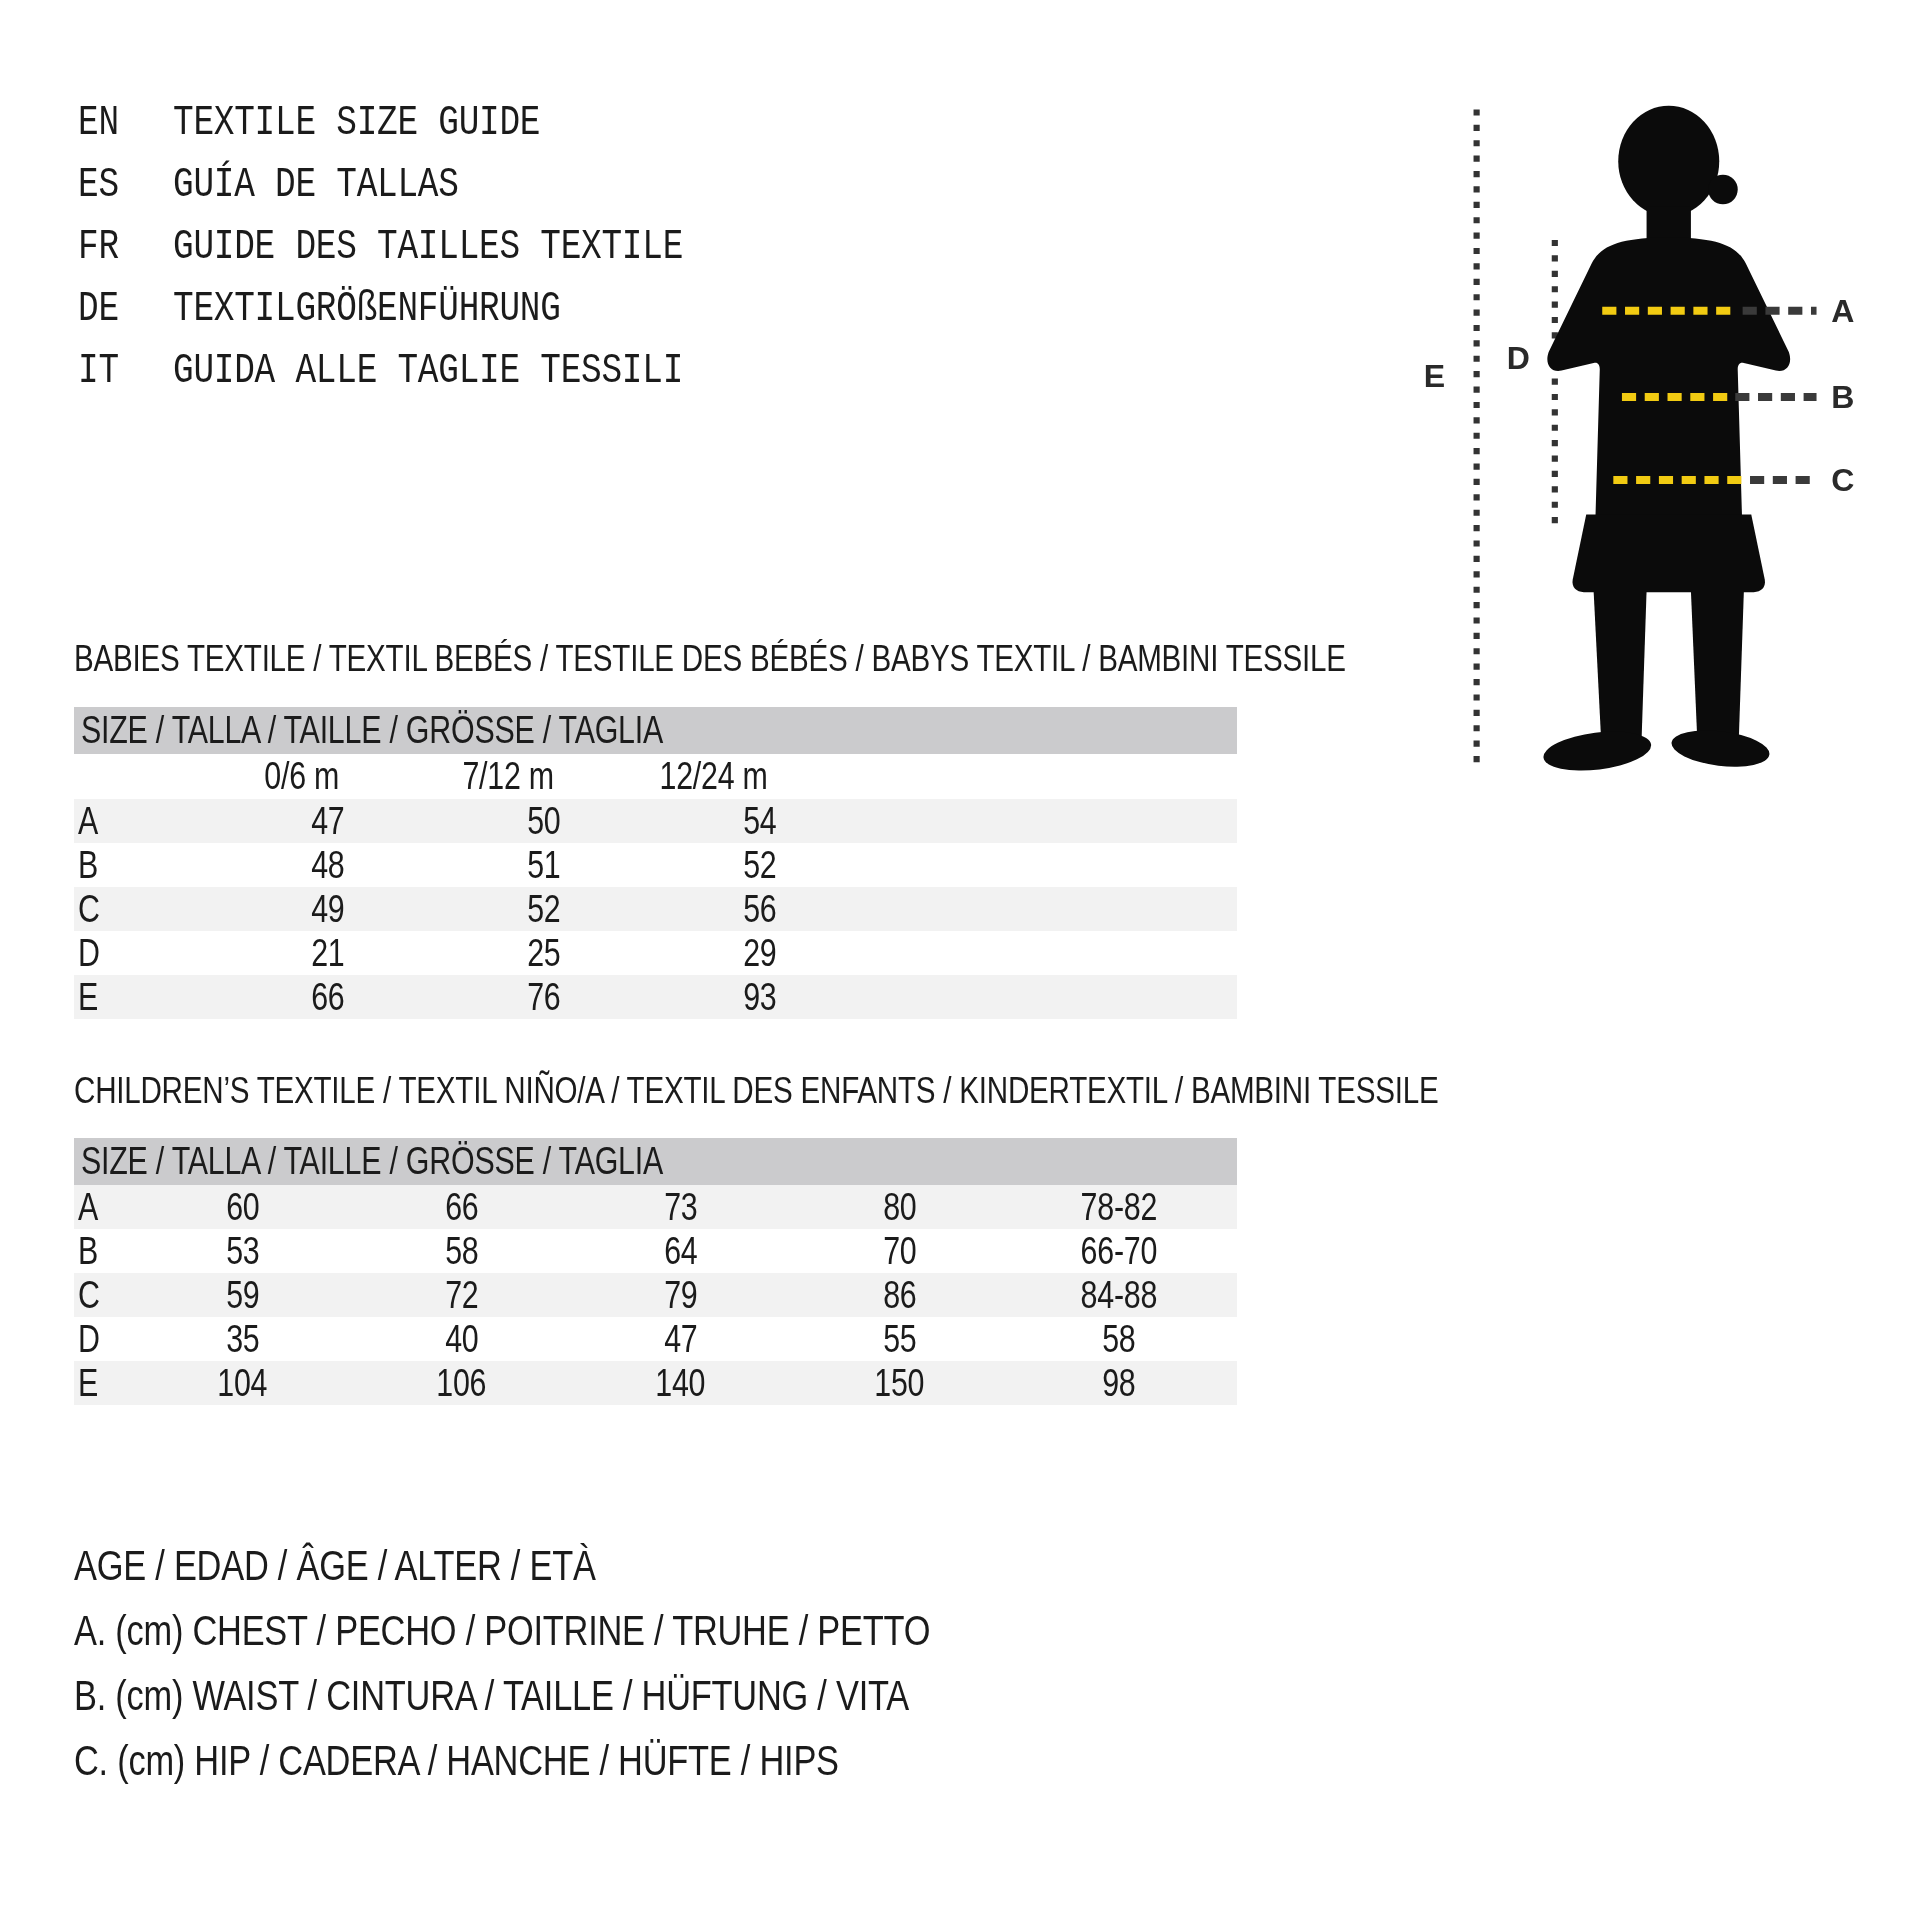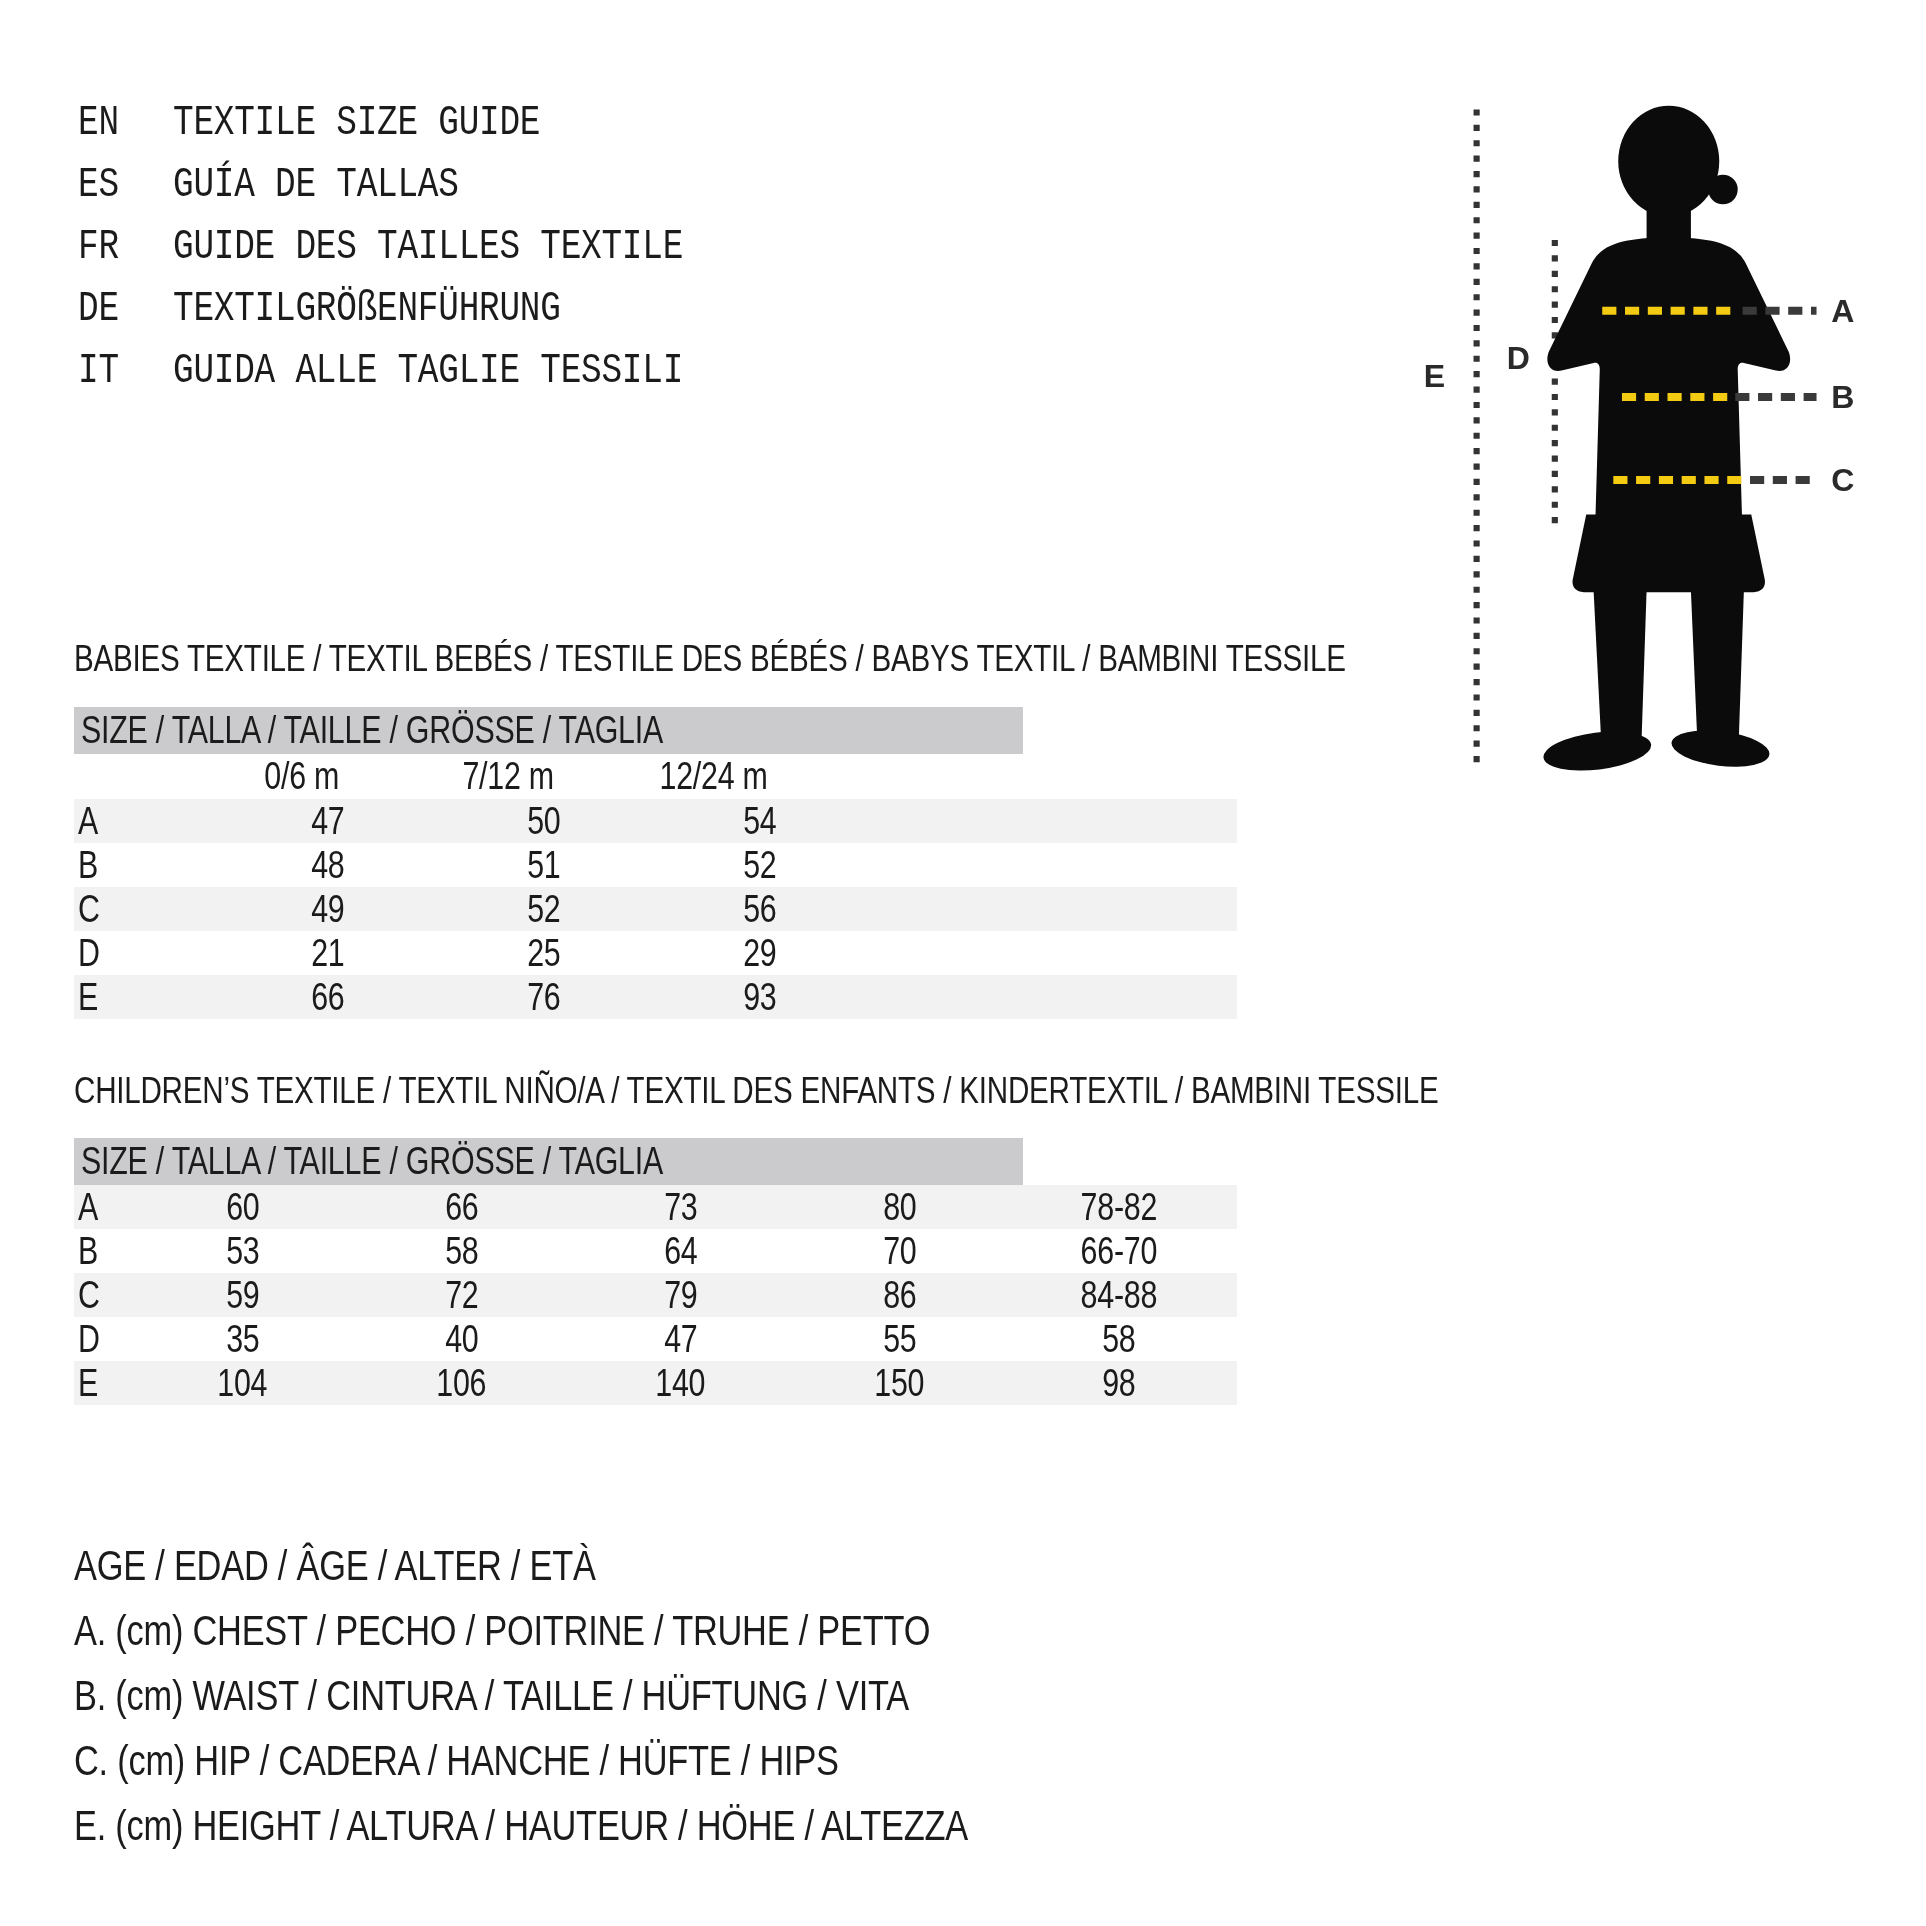--- a/index.html
+++ b/index.html
@@ -15,21 +15,21 @@
   
   .lang-block{position:absolute;left:78px;top:92px;}
   .lang-row{display:flex;height:62px;line-height:62px;font-size:43px;font-family:Liberation Mono, monospace;}
   .lang-code{width:95px;flex:0 0 95px;}
   
   .section-heading{position:absolute;left:74px;height:52px;line-height:52px;
         font-size:37px;white-space:nowrap;}
   
   .tbl{position:absolute;left:74px;width:1163px;}
   .band{height:47px;line-height:47px;background:#cbcbcd;font-size:38px;
-        padding-left:7.4px;box-sizing:border-box;width:949px;}
+        padding-left:7.4px;box-sizing:border-box;width:1163px;}
   .trow{display:flex;align-items:stretch;width:1163px;font-size:38px;}
   .trow.h-babies{height:45px;line-height:45px;}
   .trow.h-children{height:49px;line-height:49px;}
   .trow.data{height:44px;line-height:44px;}
   .stripe{background:#f2f2f2;}
   .rl{width:59px;flex:0 0 59px;padding-left:3.7px;box-sizing:border-box;text-align:left;}
   .cb{width:216px;flex:0 0 216px;text-align:right;}
   .cc{width:219px;flex:0 0 219px;text-align:center;}
   
   .legend{position:absolute;left:74px;top:1533px;}
@@ -195,15 +195,14 @@
     <span class="cc"><span class="condc">150</span></span>
     <span class="cc"><span class="condc">98</span></span>
   </div>
 </div>
 
 <section class="legend">
   <div class="legend-line"><span class="cond">AGE / EDAD / ÂGE / ALTER / ETÀ</span></div>
   <div class="legend-line"><span class="cond">A. (cm) CHEST / PECHO / POITRINE / TRUHE / PETTO</span></div>
   <div class="legend-line"><span class="cond">B. (cm) WAIST / CINTURA / TAILLE / HÜFTUNG / VITA</span></div>
   <div class="legend-line"><span class="cond">C. (cm) HIP / CADERA / HANCHE / HÜFTE / HIPS</span></div>
-  <div class="legend-line"><span class="cond">E. (cm) HEIGHT / ALTURA / HAUTEUR / HÖHE / ALTEZZA</span></div>
 </section>
 
 
 </body></html>

